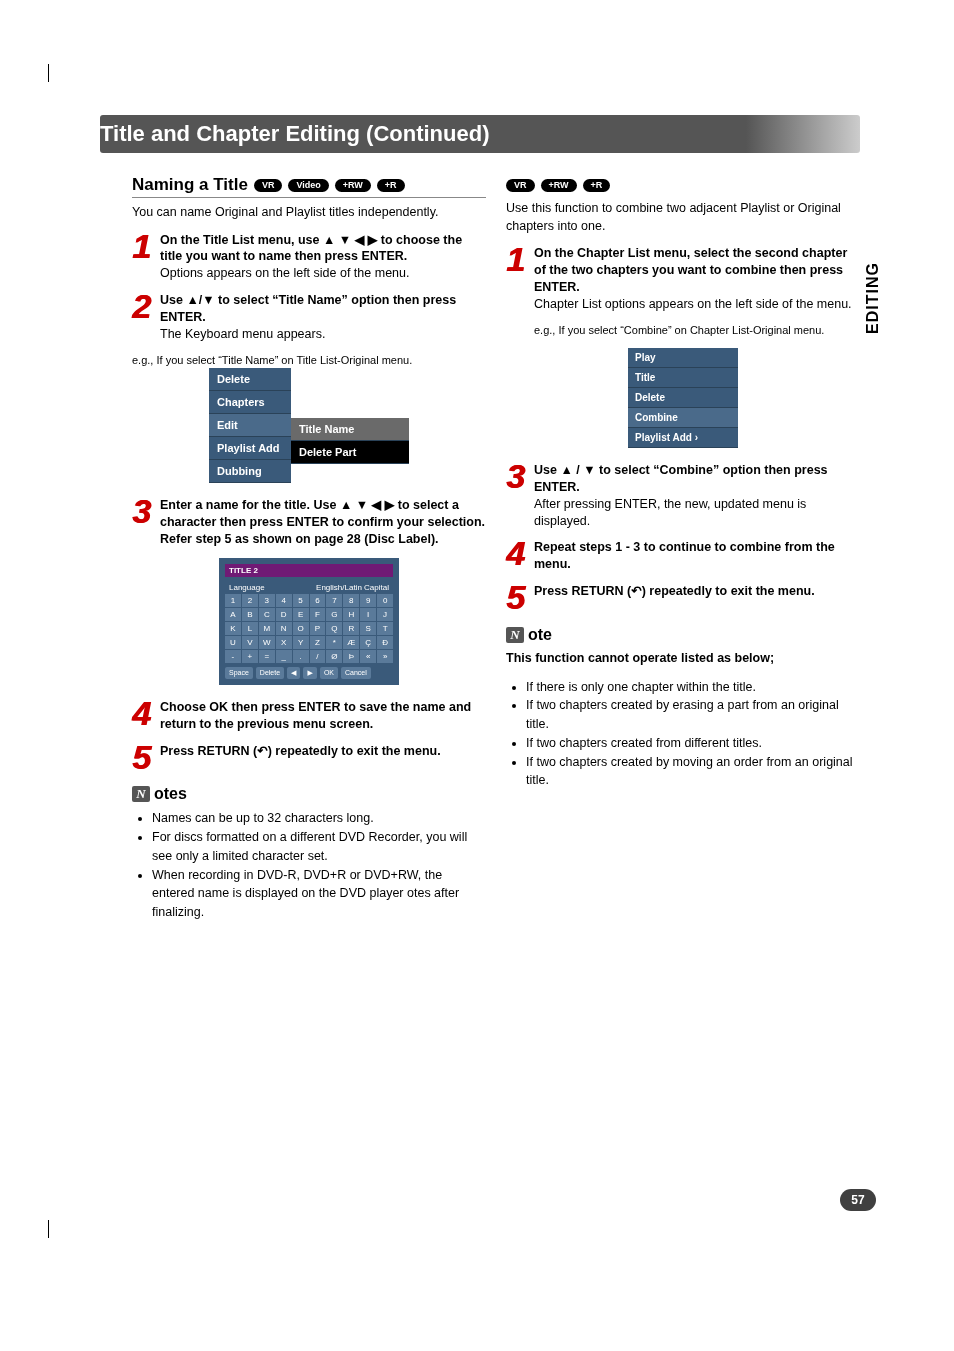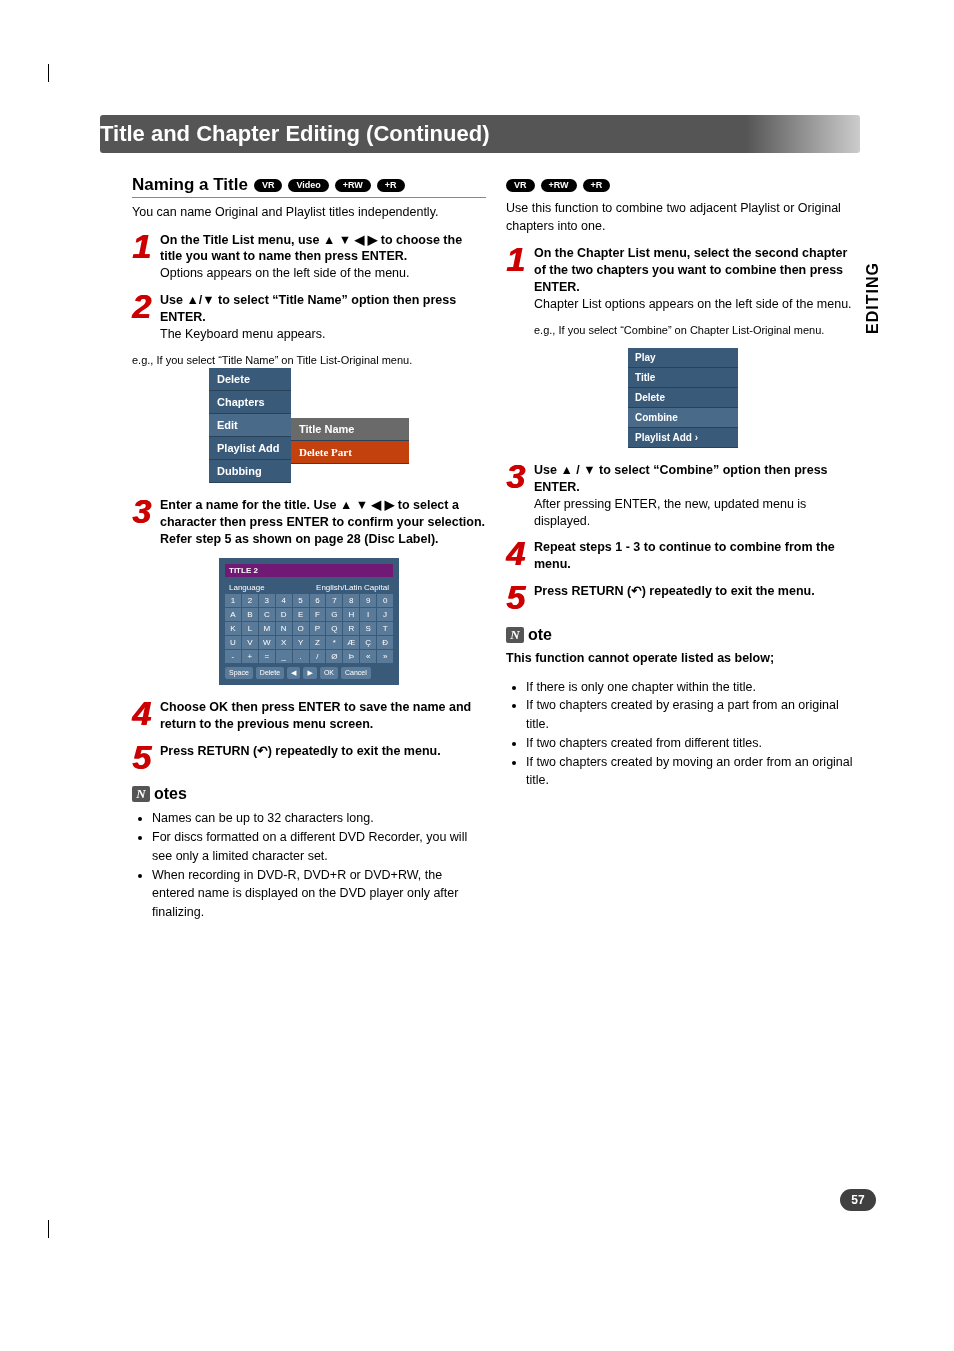--- a/index.html
+++ b/index.html
@@ -171,21 +171,21 @@
       <div class="menu-fig menu-stack">
         <div class="left">
           <div class="menu-item cut" style="margin-top:-10px;">Delete</div>
           <div class="menu-item">Chapters</div>
           <div class="menu-item sel">Edit</div>
           <div class="menu-item">Playlist Add</div>
           <div class="menu-item">Dubbing</div>
         </div>
         <div class="right">
           <div class="menu-item" style="background:#6a6a6a;">Title Name</div>
-          <div class="menu-item" style="background:#c2410c;font-family:Liberation Serif, serif;">Delete Part</div>
+          <div class="menu-item" style="background:#000000;">Delete Part</div>
         </div>
       </div>
 
       <div class="step">
         <div class="step-num">3</div>
         <div class="step-body">
           <span class="bold">Enter a name for the title. Use ▲ ▼ ◀ ▶ to select a character then press ENTER to confirm your selection. Refer step 5 as shown on page 28 (Disc Label).</span>
         </div>
       </div>
 
@@ -279,21 +279,21 @@
         </div>
       </div>
 
       <div class="note-head">
         <span class="note-icon">N</span>
         <span>otes</span>
       </div>
       <ul class="bullet-list">
         <li>Names can be up to 32 characters long.</li>
         <li>For discs formatted on a different DVD Recorder, you will see only a limited character set.</li>
-        <li>When recording in DVD-R, DVD+R or DVD+RW, the entered name is displayed on the DVD player only after finalizing.</li>
+        <li>When recording in DVD-R, DVD+R or DVD+RW, the entered name is displayed on the DVD player otes after finalizing.</li>
       </ul>
 
     </div>
 
     <div class="col">
 
       <div class="badge-row">
         <span class="badge">VR</span>
         <span class="badge">+RW</span>
         <span class="badge">+R</span>

